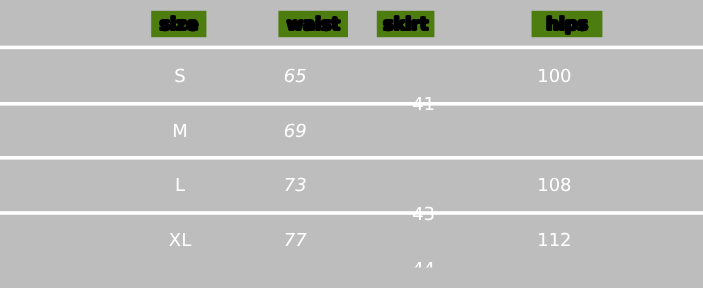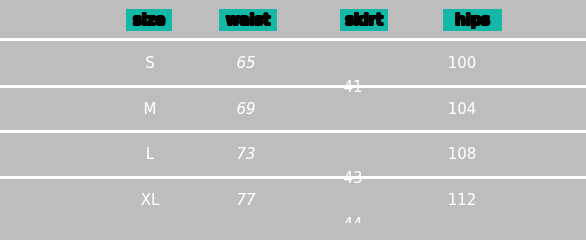--- a/index.html
+++ b/index.html
@@ -30,21 +30,21 @@
     top: 0;
     width: 586px;
     height: 38px;
     box-sizing: border-box;
   }
 
   .header-cell {
     position: absolute;
     top: 9px;
     height: 22px;
-    background: #14b8a6;
+    background: #4d7c0f;
     display: flex;
     align-items: center;
     justify-content: center;
     padding: 0 4px;
     box-sizing: border-box;
   }
 
   .header-cell .header-label {
     font-family: "DejaVu Sans", sans-serif;
     font-size: 15px;
@@ -61,22 +61,22 @@
        0 1.1px 0 #000,
        0 -1.1px 0 #000,
        0.8px 0.8px 0 #000,
       -0.8px 0.8px 0 #000,
        0.8px -0.8px 0 #000,
       -0.8px -0.8px 0 #000;
   }
 
   
   .header-cell.col-0 { left: 126px; width: 46px; }
-  .header-cell.col-1 { left: 219px; width: 58px; }
-  .header-cell.col-2 { left: 340px; width: 48px; }
+  .header-cell.col-1 { left: 232px; width: 58px; }
+  .header-cell.col-2 { left: 314px; width: 48px; }
   .header-cell.col-3 { left: 443px; width: 59px; }
 
   
   .divider {
     position: absolute;
     left: 0;
     width: 586px;
     height: 3px;
     background: #ffffff;
   }
@@ -151,21 +151,20 @@
     <div class="chart-row">
       <div class="body-cell col-0">S</div>
       <div class="body-cell col-1">65</div>
       <div class="body-cell col-2">41</div>
       <div class="body-cell col-3">100</div>
     </div>
 
     <div class="chart-row">
       <div class="body-cell col-0">M</div>
       <div class="body-cell col-1">69</div>
-      <div class="body-cell col-3">104</div>
     </div>
 
     <div class="chart-row">
       <div class="body-cell col-0">L</div>
       <div class="body-cell col-1">73</div>
       <div class="body-cell col-2">43</div>
       <div class="body-cell col-3">108</div>
     </div>
 
     <div class="chart-row">

